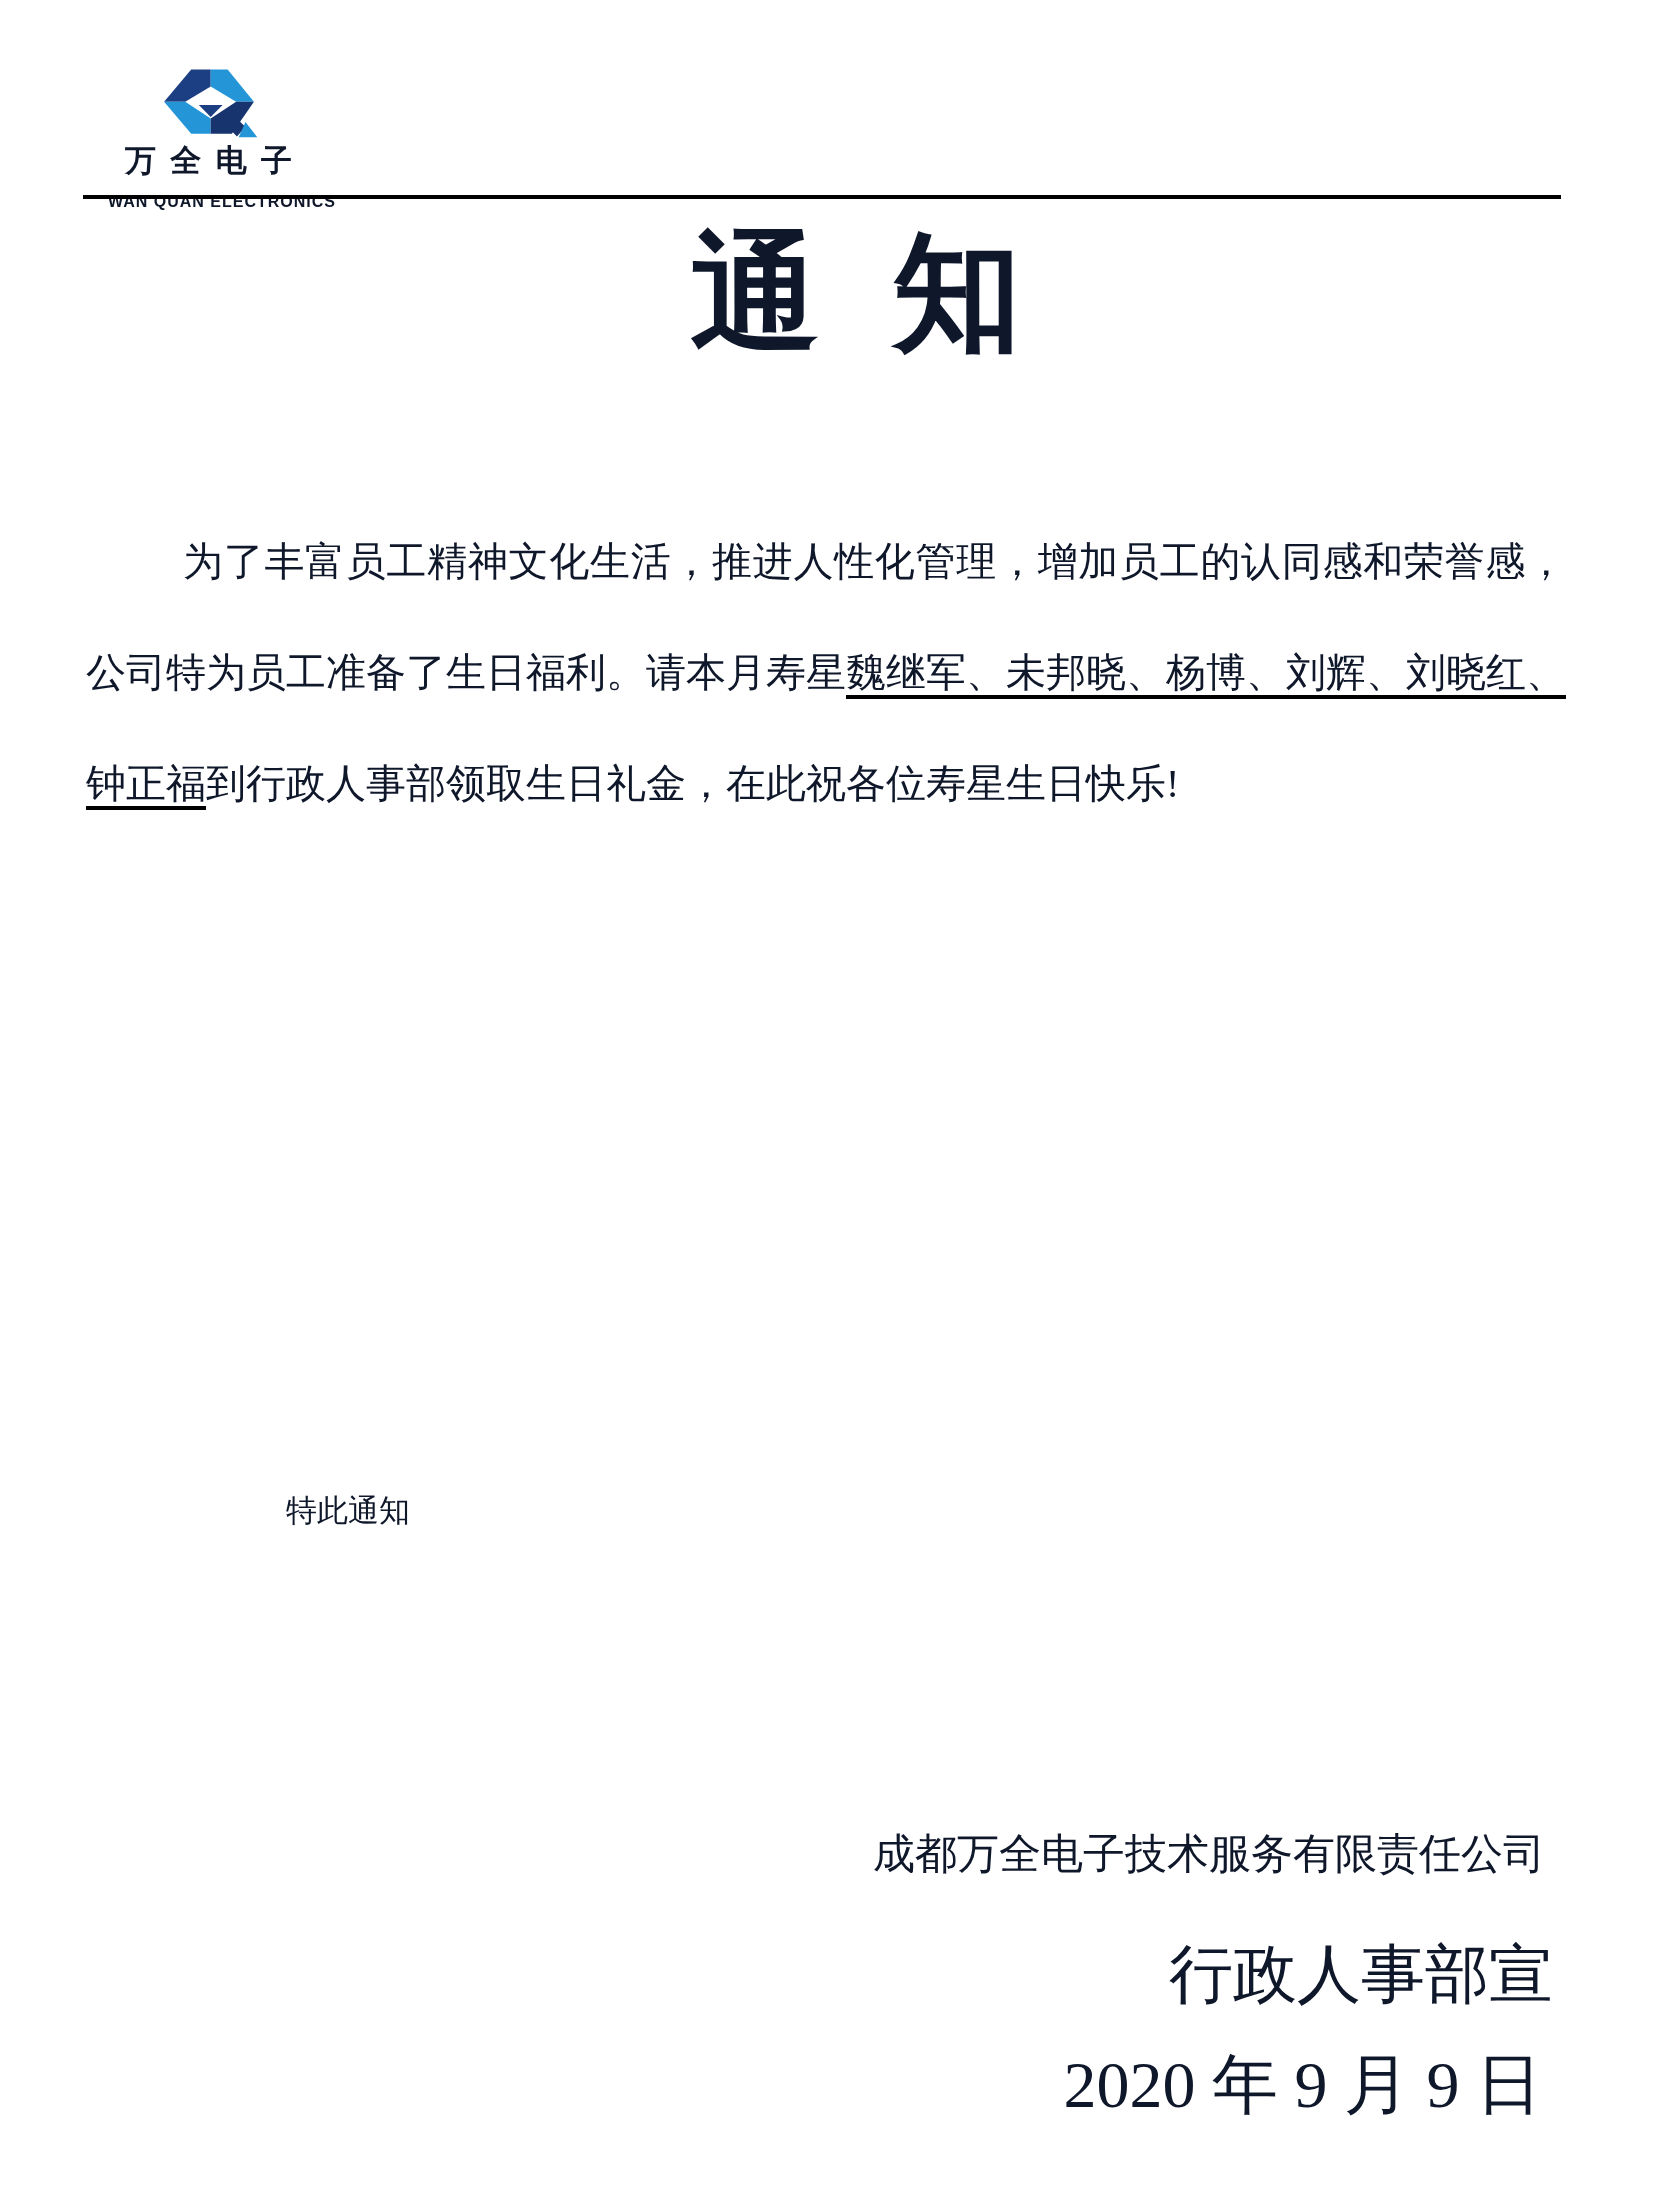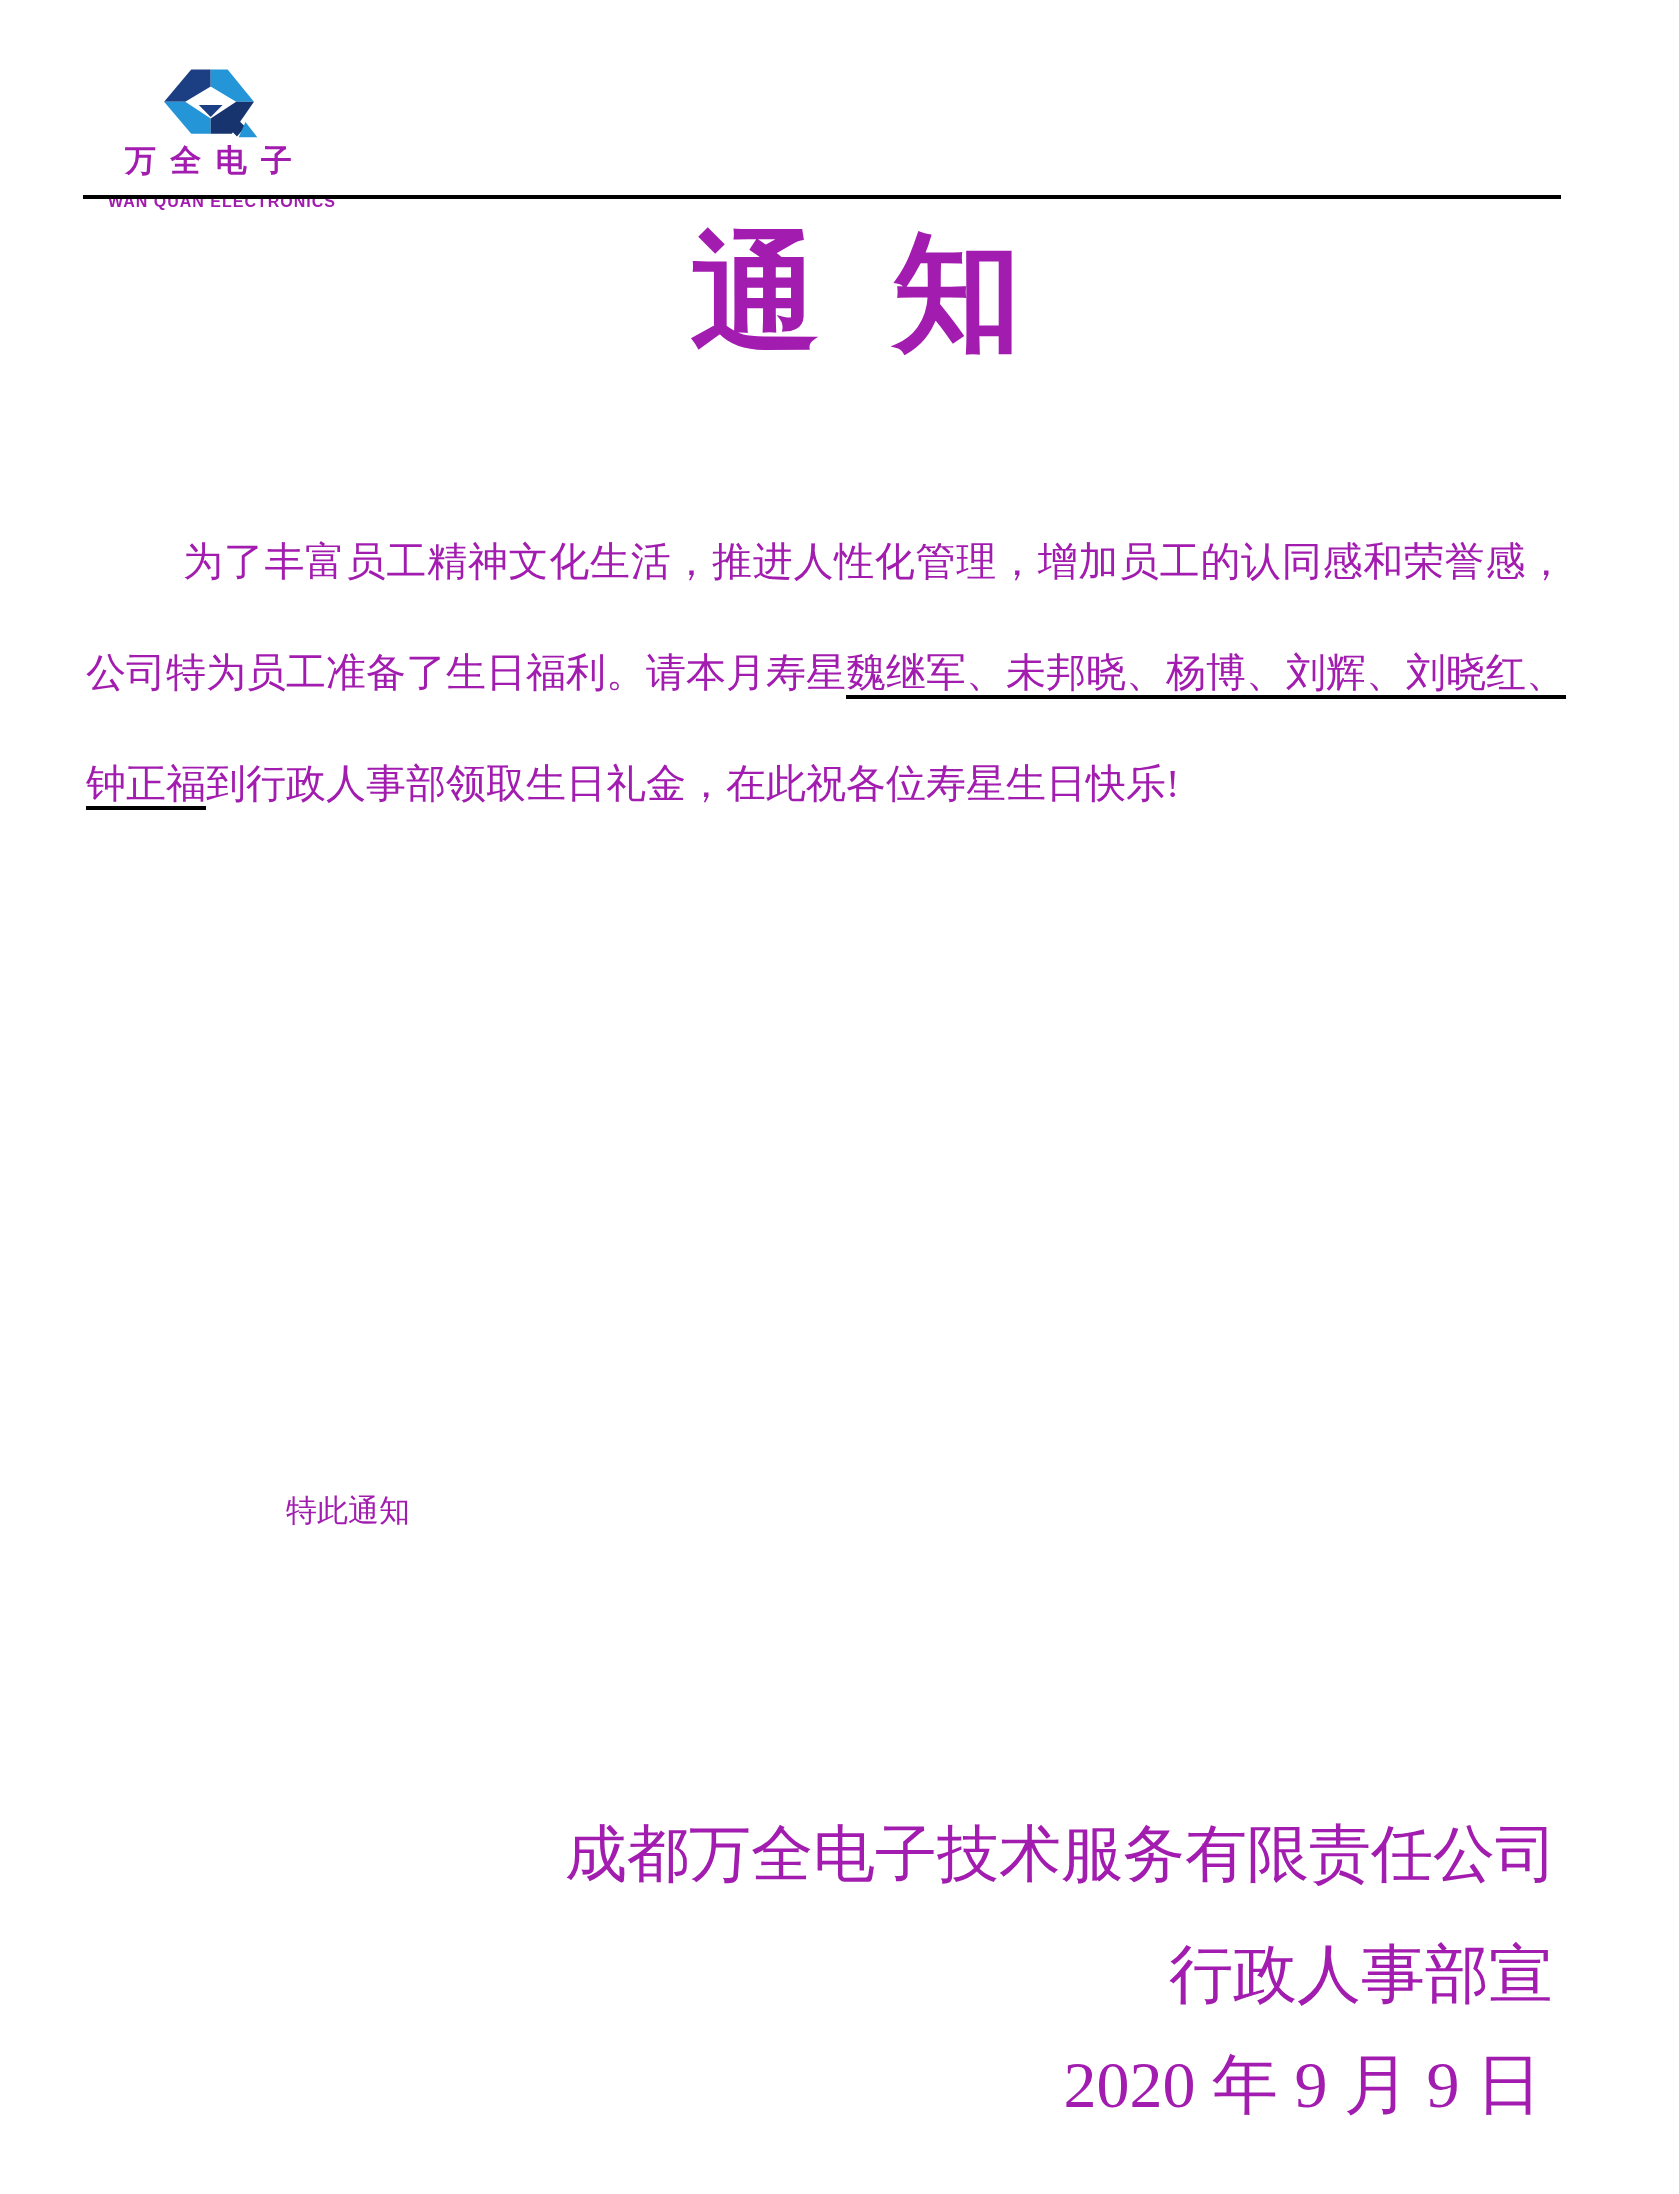--- a/index.html
+++ b/index.html
@@ -1,21 +1,21 @@
 <!DOCTYPE html>
 <html style="font-size:13.5px"><head>
 <meta charset="utf-8">
 <style>
   html,body{margin:0;padding:0;background:#ffffff;}
   .page{
     position:relative;
     width:1680px;
     height:2194px;
     background:#ffffff;
-    color:#a21caf;
+    color:#0f172a;
     font-family:"Liberation Serif","DejaVu Serif",serif;
     overflow:hidden;
   }
   
   .logo{
     position:absolute;
     left:108px;
     top:66px;
     width:201px;
     text-align:center;
@@ -83,22 +83,22 @@
     margin:0;
     font-size:31px;
     line-height:1.2;
     white-space:nowrap;
   }
   
   .sig-company{
     position:absolute;
     top:1817px;
     right:123px;
-    margin:0;
-    font-size:62px;
+    margin:12px;
+    font-size:42px;
     line-height:1.2;
     white-space:nowrap;
   }
   .sig-dept{
     position:absolute;
     top:1933px;
     right:123px;
     margin:4px;
     font-size:64px;
     line-height:1.2;

